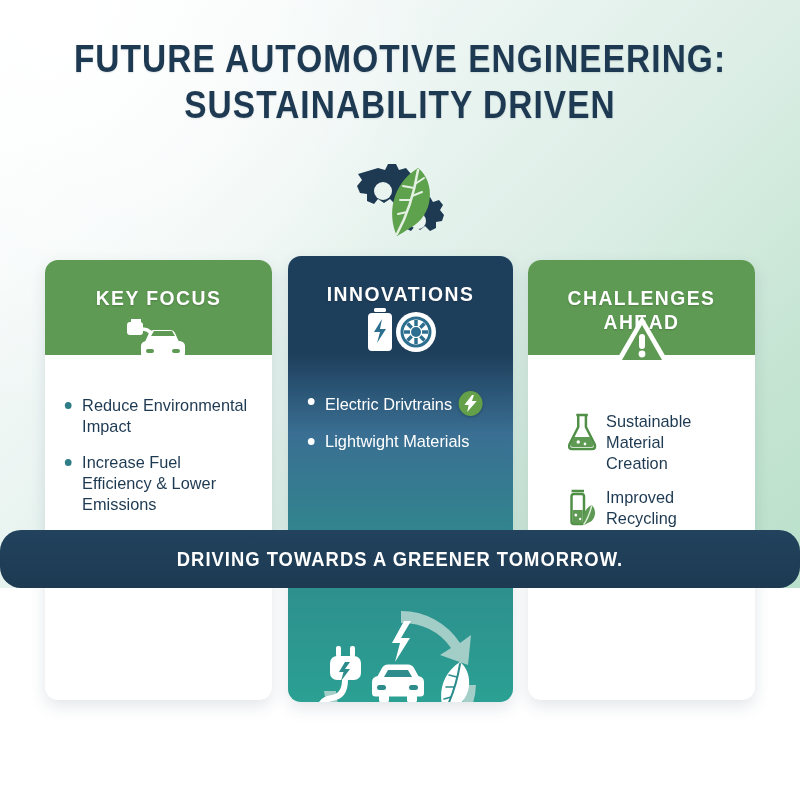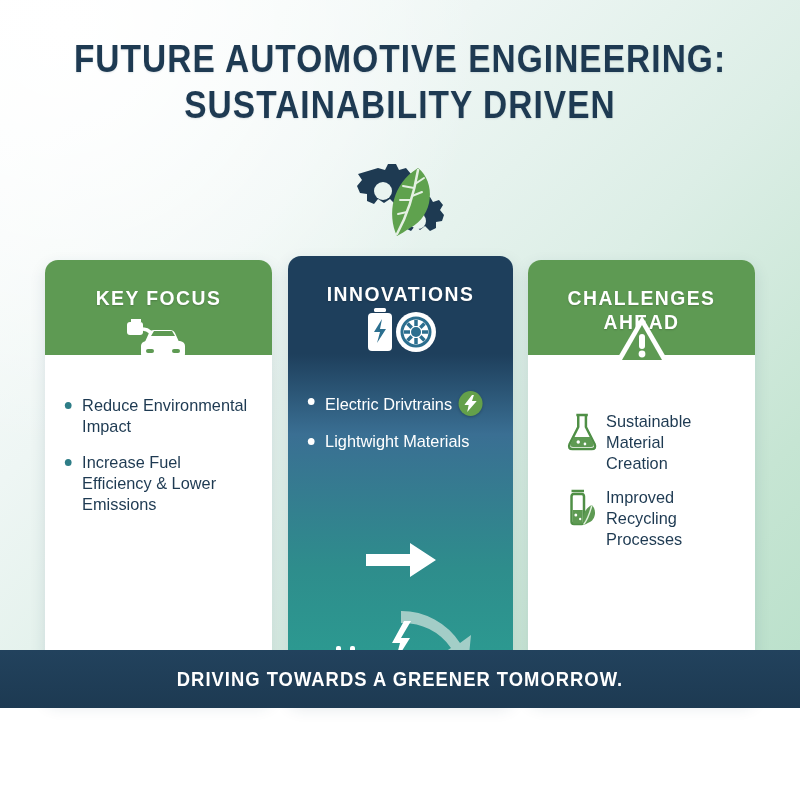--- a/index.html
+++ b/index.html
@@ -2,21 +2,21 @@
 <html><head>
 <meta charset="utf-8">
 <style>
   html,body{margin:0;padding:0;}
   body{
     width:800px;height:800px;overflow:hidden;
     font-family:"Liberation Sans", sans-serif;
     background:#ffffff;
   }
   .canvas{
-    position:relative;width:800px;height:708px;
+    position:relative;width:800px;height:588px;
     background:
       radial-gradient(circle at 8% 4%, #ffffff 0%, rgba(255,255,255,0) 42%),
       linear-gradient(135deg,#fdfefe 0%,#eef6f4 32%,#dceee6 58%,#c6e5d3 82%,#b9e0ca 100%);
   }
 
   
   .title{
     position:absolute;left:0;right:0;top:36px;
     text-align:center;
     color:#1e3a52;
@@ -99,20 +99,21 @@
   ul.iconlist li .li-ico{position:absolute;left:4px;top:0;width:38px;height:42px;}
 
   
   .arrow{position:absolute;left:50%;top:192px;transform:translateX(-50%);}
   .cycle{position:absolute;left:50%;top:248px;transform:translateX(-50%);}
 
   
   .footer{
     position:absolute;left:0;right:0;bottom:0;height:58px;
     background:linear-gradient(180deg,#22425d 0%,#1d3a52 100%);
+    border-radius:21px;
   }
   .footer-text{
     position:absolute;left:0;right:0;top:18px;text-align:center;
     color:#ffffff;
     font-family:"Liberation Sans Narrow","Liberation Sans",sans-serif;
     font-weight:bold;font-size:20px;letter-spacing:1.1px;
     text-transform:uppercase;transform:scaleX(0.92);
   }
 </style>
 </head>

